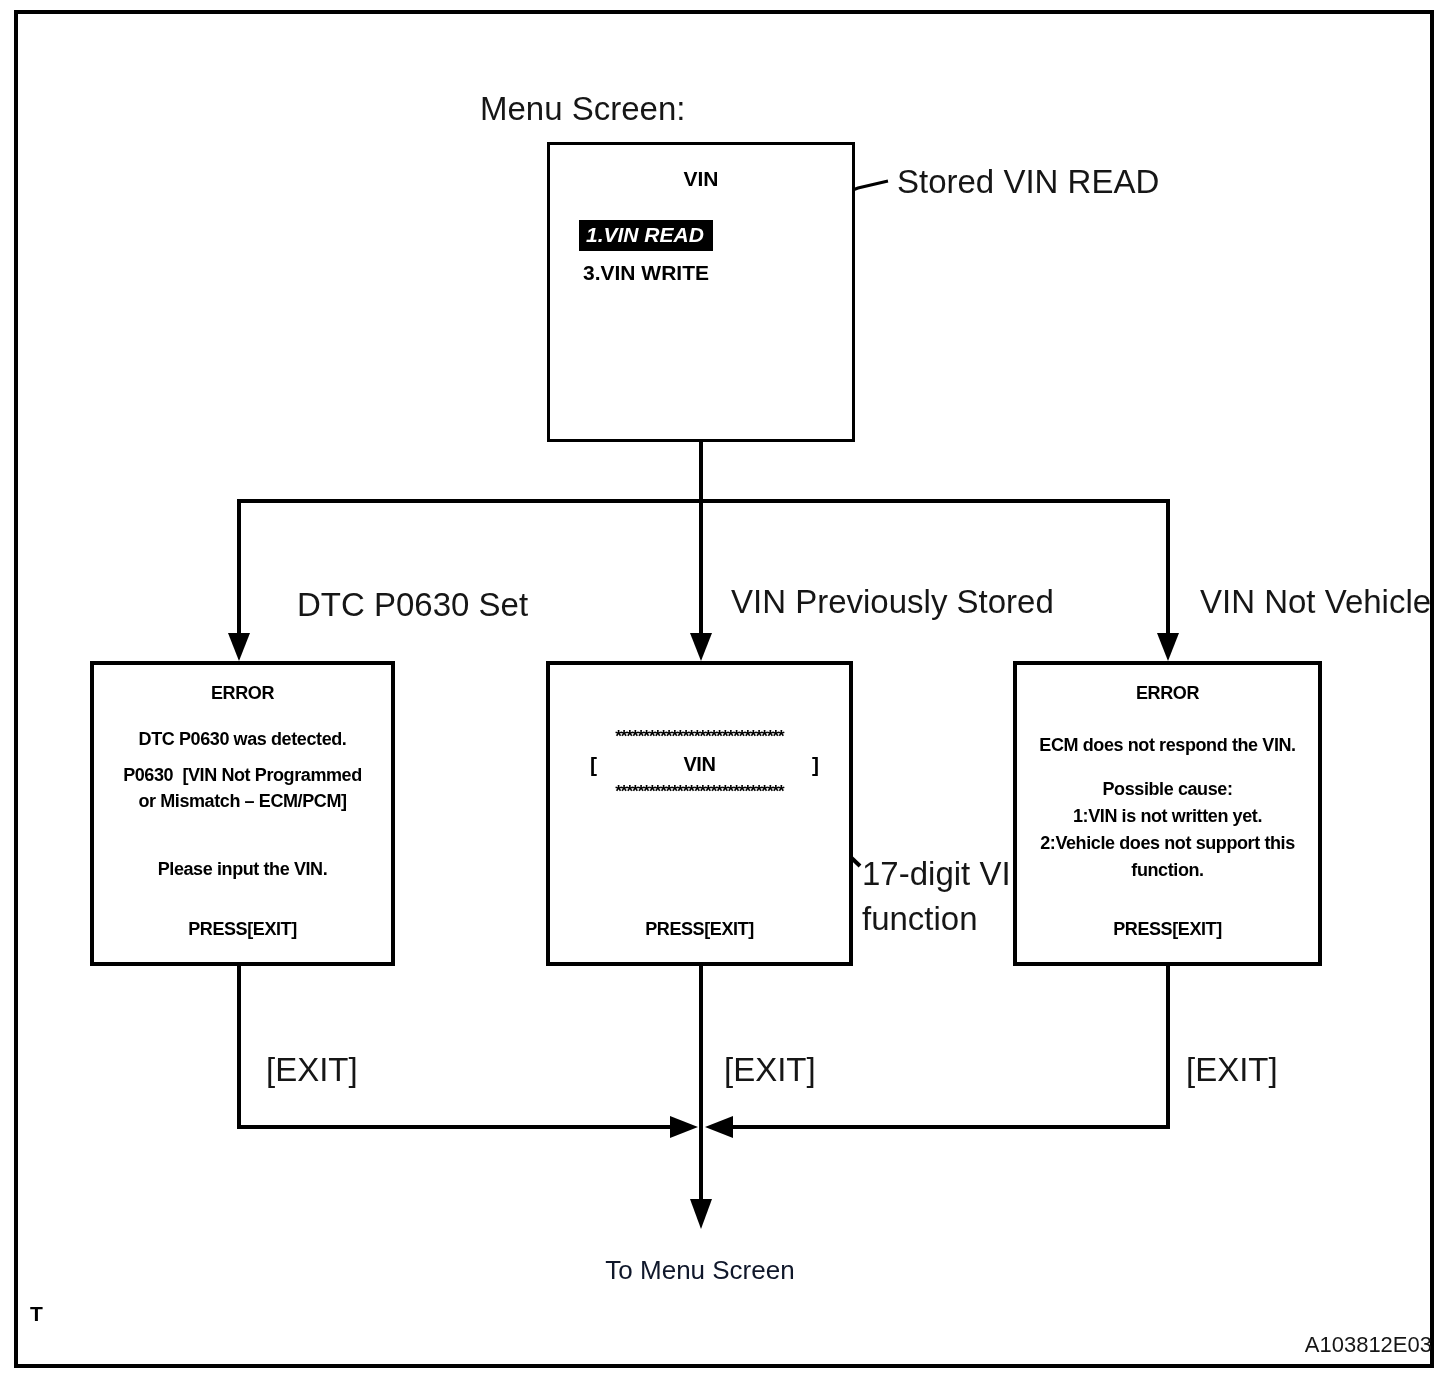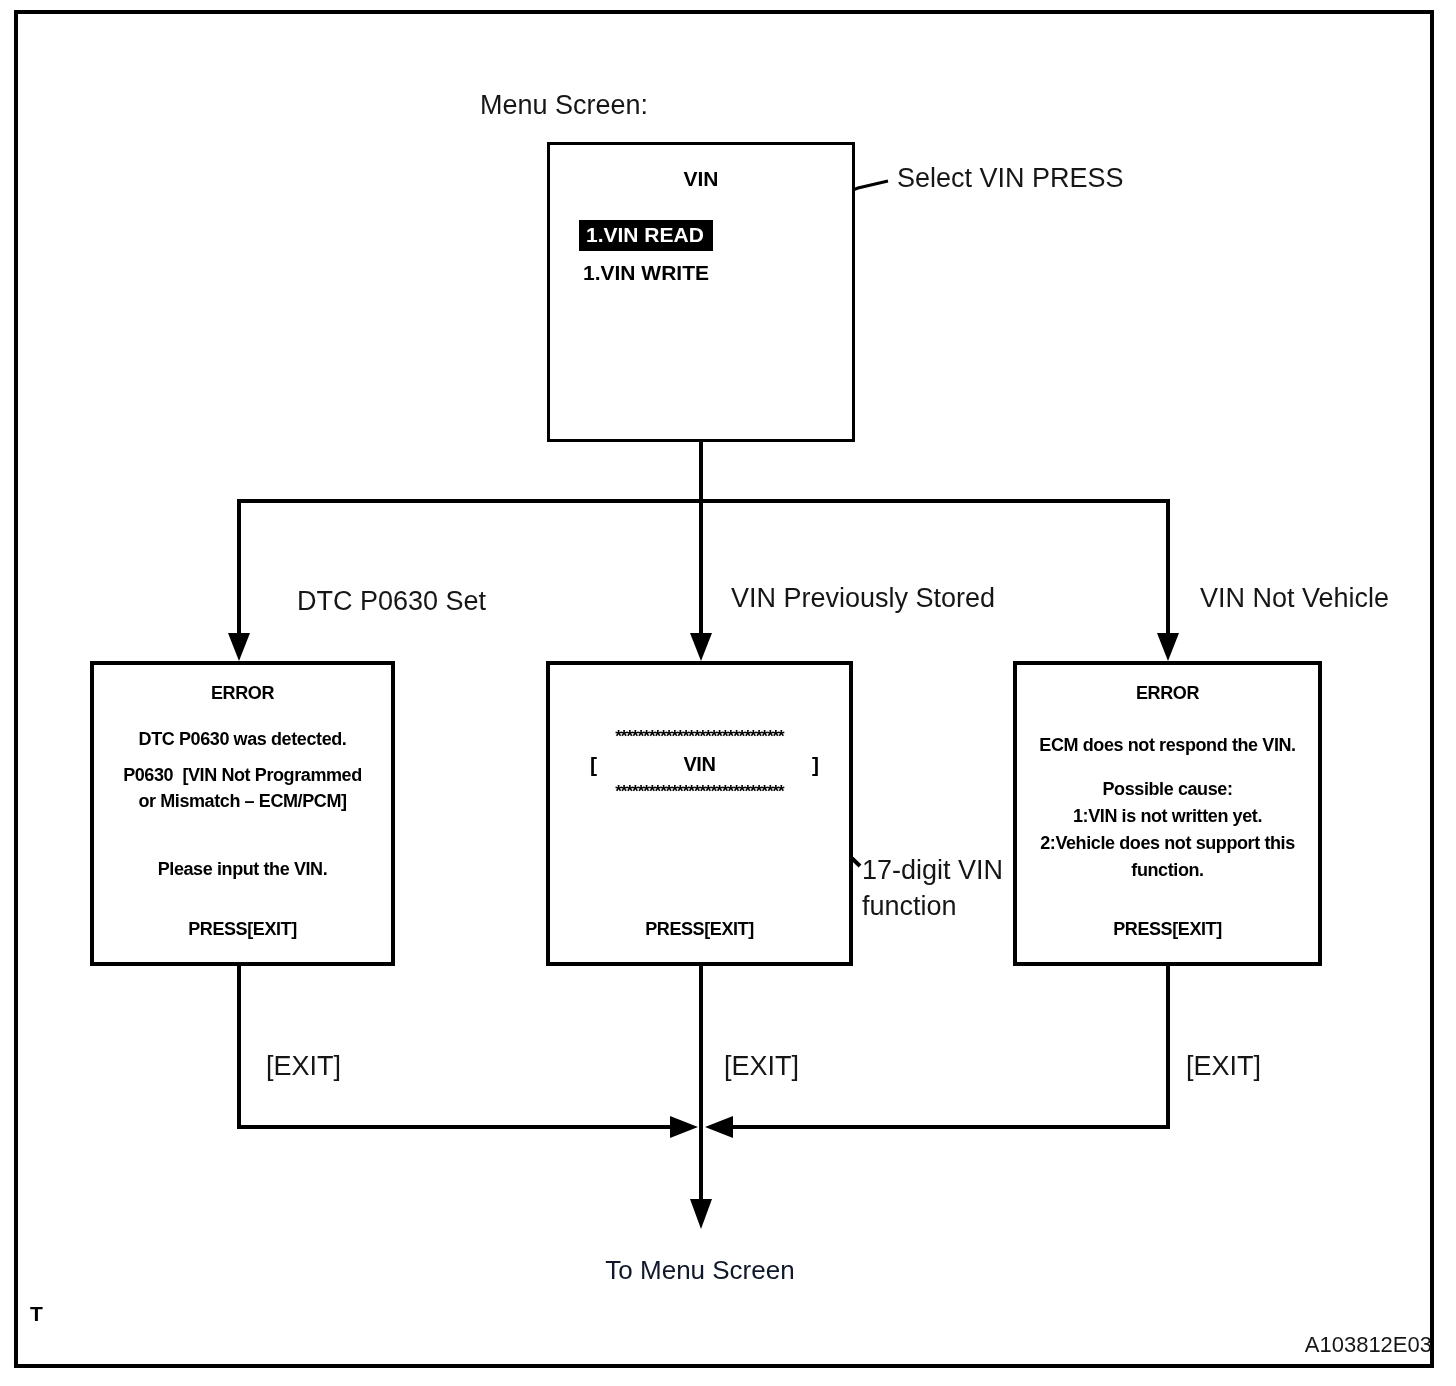--- a/index.html
+++ b/index.html
@@ -3,36 +3,36 @@
 <meta charset="utf-8">
 <style>
   html,body{margin:0;padding:0;background:#fff;}
   .diagram{
     position:relative;width:1456px;height:1386px;background:#ffffff;
     font-family:"Liberation Sans",sans-serif;color:#000;overflow:hidden;
   }
   .frame{position:absolute;left:14px;top:10px;width:1420px;height:1358px;border:4px solid #000;box-sizing:border-box;}
   svg.wires{position:absolute;left:0;top:0;width:1456px;height:1386px;}
 
-  .lbl{position:absolute;font-size:27px;color:#161616;white-space:nowrap;line-height:1.15;}
+  .lbl{position:absolute;font-size:33px;color:#161616;white-space:nowrap;line-height:1.15;}
   .lbl-small{position:absolute;font-size:22px;color:#161616;white-space:nowrap;}
 
   .screen-box{position:absolute;border:4px solid #000;background:#fff;box-sizing:border-box;}
   .menu-box{position:absolute;border:3px solid #000;background:#fff;box-sizing:border-box;}
 
   .scr{
     position:absolute;left:50%;transform:translateX(-50%);
     font-weight:bold;font-size:18px;letter-spacing:-0.4px;white-space:nowrap;color:#000;
   }
   .stars{font-size:17px;letter-spacing:-1px;}
 
   .menu-title{position:absolute;left:50%;transform:translateX(-50%);top:22px;font-weight:bold;font-size:21px;}
   .menu-item-hl{
     position:absolute;left:29px;top:75px;background:#000;color:#fff;
-    font-weight:bold;font-size:21px;padding:3px 9px 4px 7px;white-space:nowrap;
+    font-weight:bold;font-size:21px;padding:3px 9px 4px 7px;white-space:nowrap;font-style:italic;
   }
   .menu-item{position:absolute;left:33px;top:116px;font-weight:bold;font-size:21px;white-space:nowrap;}
 
   .bracket-row{position:absolute;left:0;top:88px;width:100%;}
   .bracket-open{position:absolute;left:40px;top:0;font-weight:bold;font-size:21px;}
   .bracket-close{position:absolute;right:30px;top:0;font-weight:bold;font-size:21px;}
   .bracket-vin{position:absolute;left:50%;transform:translateX(-50%);top:0;font-weight:bold;font-size:20px;letter-spacing:-0.4px;}
 
   .two-line{line-height:1.35;}
   .corner-t{position:absolute;left:30px;top:1302px;font-weight:bold;font-size:21px;}
@@ -66,26 +66,26 @@
     <line x1="237" y1="1127" x2="672" y2="1127" stroke="#000" stroke-width="4"></line>
     <polygon points="698,1127 670,1116 670,1138" fill="#000"></polygon>
     <line x1="1168" y1="965" x2="1168" y2="1127" stroke="#000" stroke-width="4"></line>
     <line x1="1170" y1="1127" x2="732" y2="1127" stroke="#000" stroke-width="4"></line>
     <polygon points="705,1127 733,1116 733,1138" fill="#000"></polygon>
     <line x1="701" y1="965" x2="701" y2="1201" stroke="#000" stroke-width="4"></line>
     <polygon points="701,1229 690,1199 712,1199" fill="#000"></polygon>
   </svg>
 
   <div class="lbl" style="left:480px;top:90px;">Menu Screen:</div>
-  <div class="lbl" style="left:897px;top:163px;">Select VIN PRESS</div>
+  <div class="lbl" style="left:897px;top:163px;">Stored VIN READ</div>
 
   <div class="menu-box" style="left:547px;top:142px;width:308px;height:300px;">
     <div class="menu-title">VIN</div>
     <div class="menu-item-hl">1.VIN READ</div>
-    <div class="menu-item">1.VIN WRITE</div>
+    <div class="menu-item">3.VIN WRITE</div>
   </div>
 
   <div class="lbl" style="left:297px;top:586px;">DTC P0630 Set</div>
   <div class="lbl" style="left:731px;top:583px;">VIN Previously Stored</div>
   <div class="lbl" style="left:1200px;top:583px;">VIN Not Vehicle</div>
 
   <div class="screen-box" style="left:90px;top:661px;width:305px;height:305px;">
     <div class="scr" style="top:18px;">ERROR</div>
     <div class="scr" style="top:64px;">DTC P0630 was detected.</div>
     <div class="scr" style="top:100px;">P0630&nbsp; [VIN Not Programmed</div>

